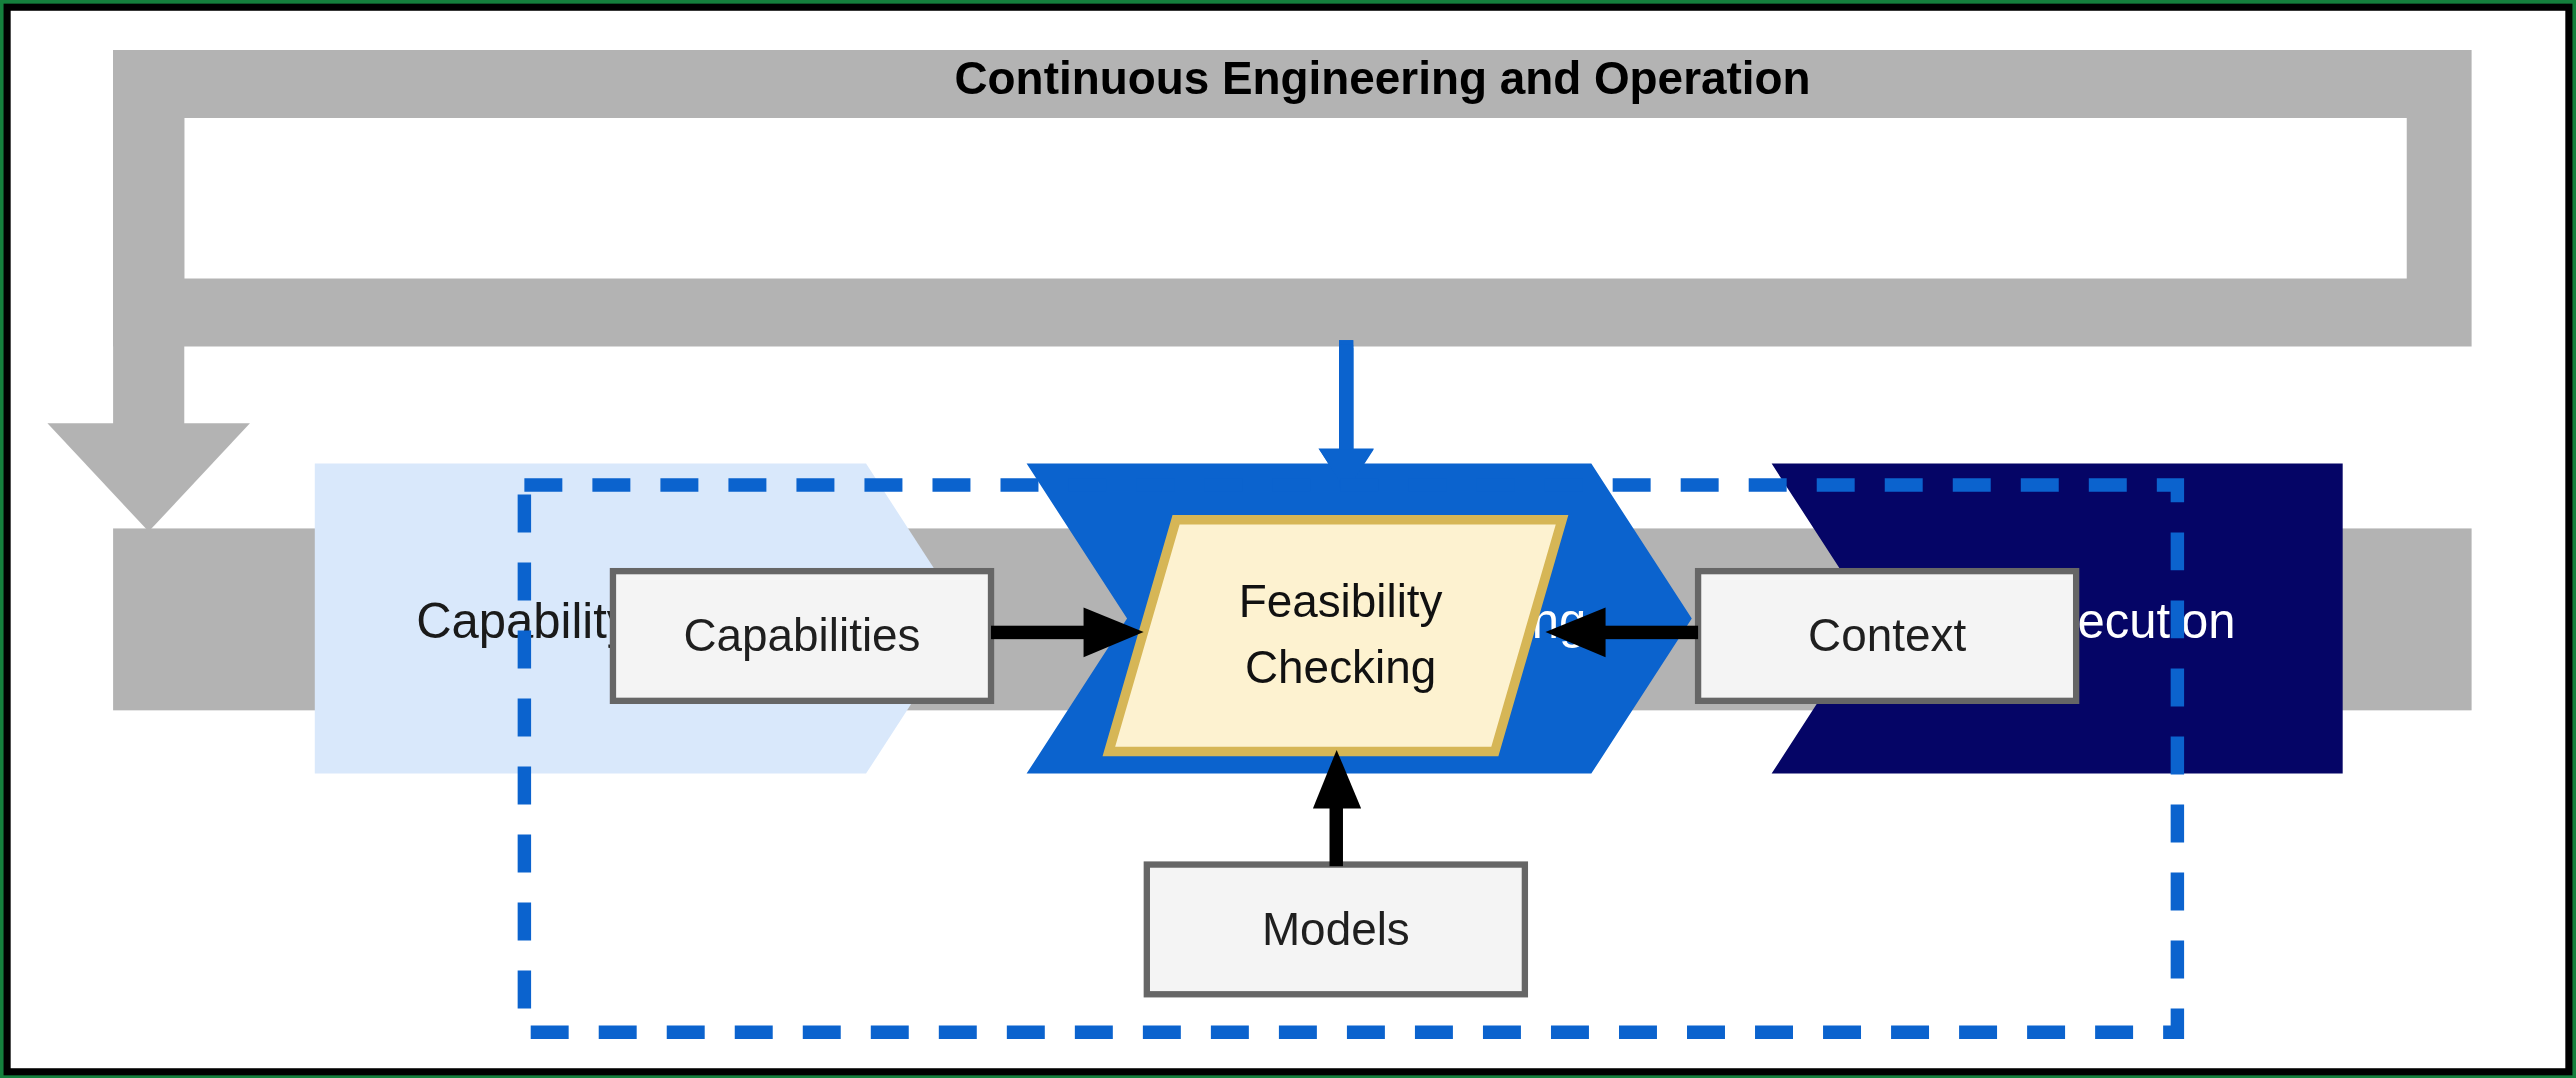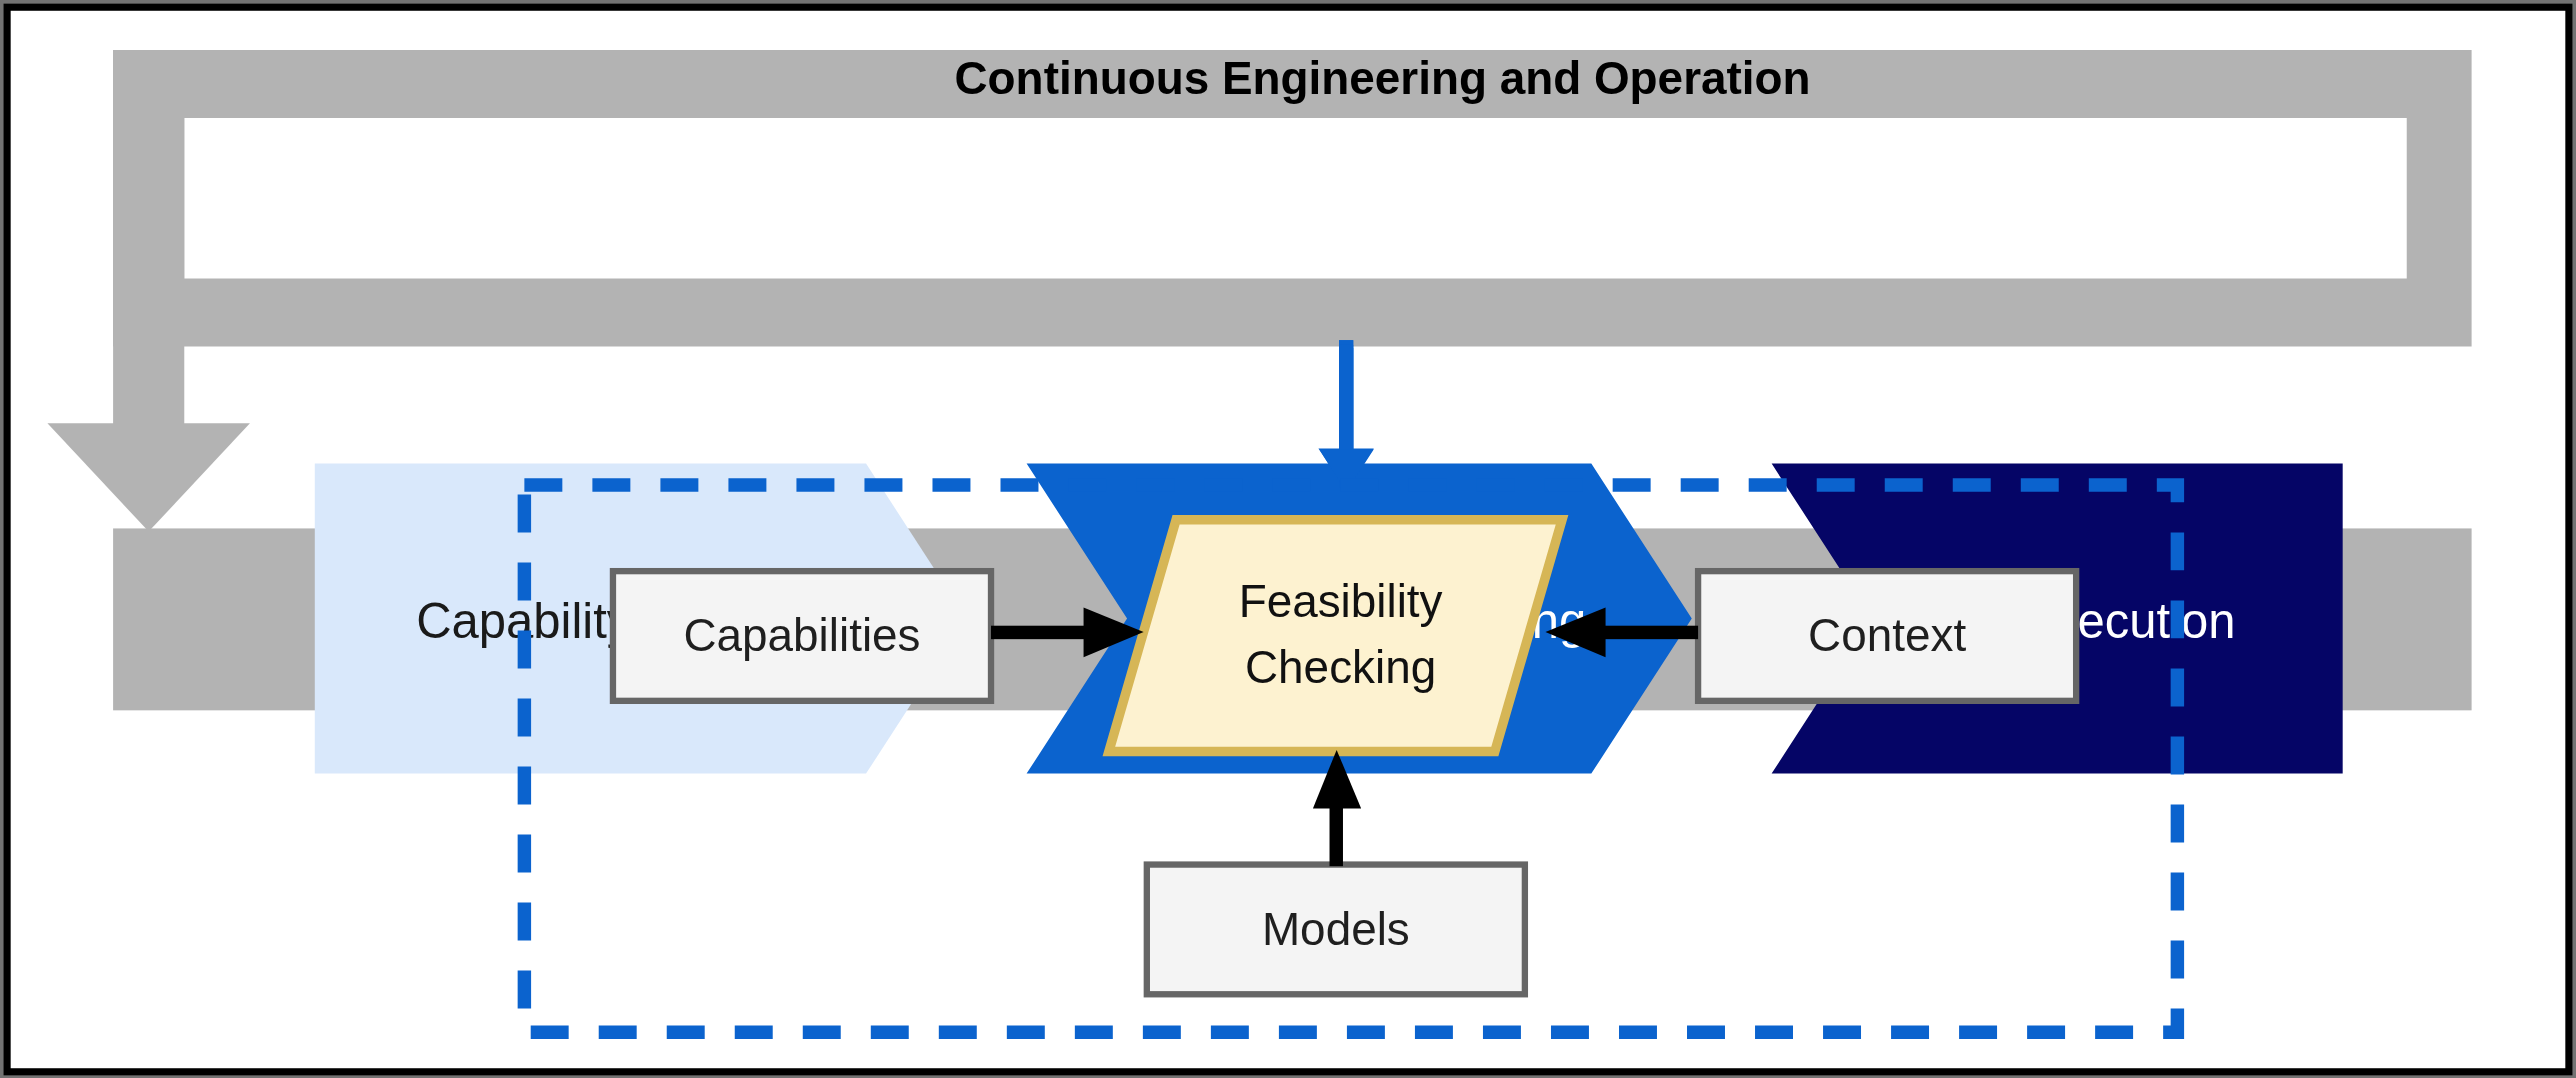--- a/index.html
+++ b/index.html
@@ -8,21 +8,21 @@
     padding: 0;
     background: #ffffff;
   }
   body {
     font-family: "Liberation Sans", sans-serif;
   }
   #canvas {
     position: relative;
     width: 2576px;
     height: 1079px;
-    background: #737373;
+    background: #15803d;
     overflow: hidden;
   }
   #diagram-svg {
     position: absolute;
     left: 0;
     top: 0;
     width: 2576px;
     height: 1079px;
     display: block;
   }

